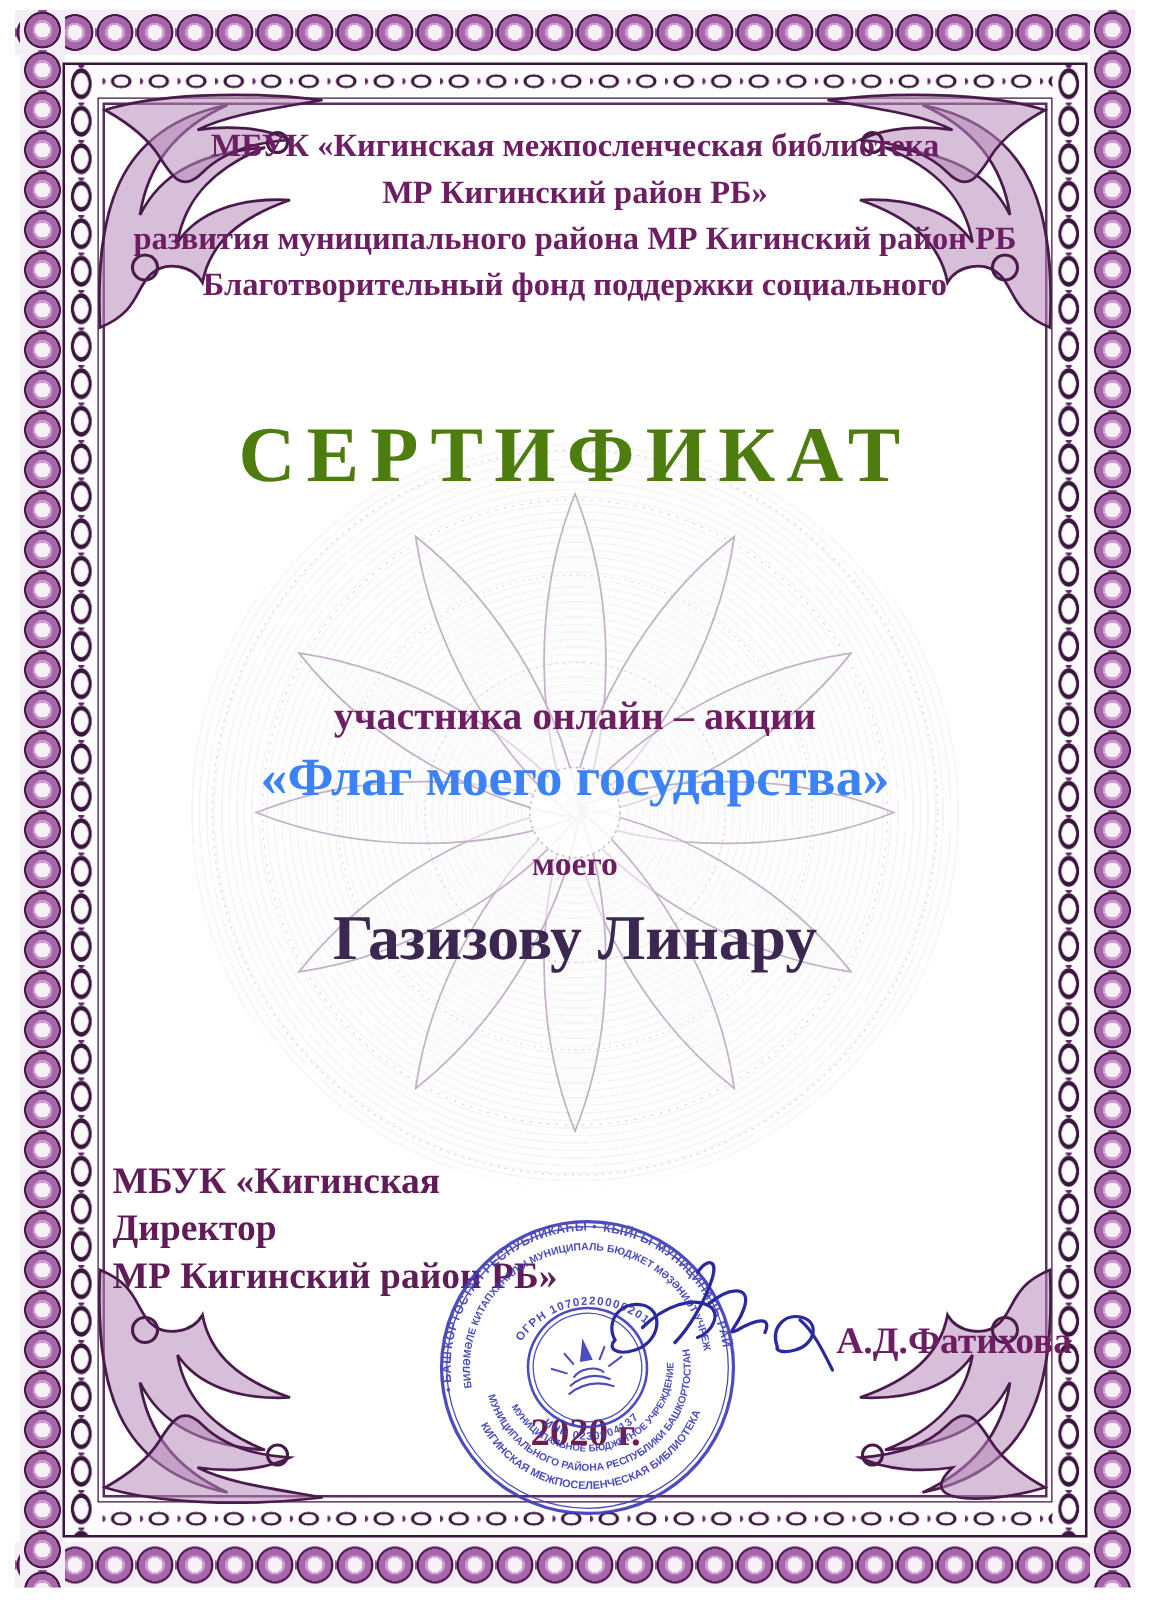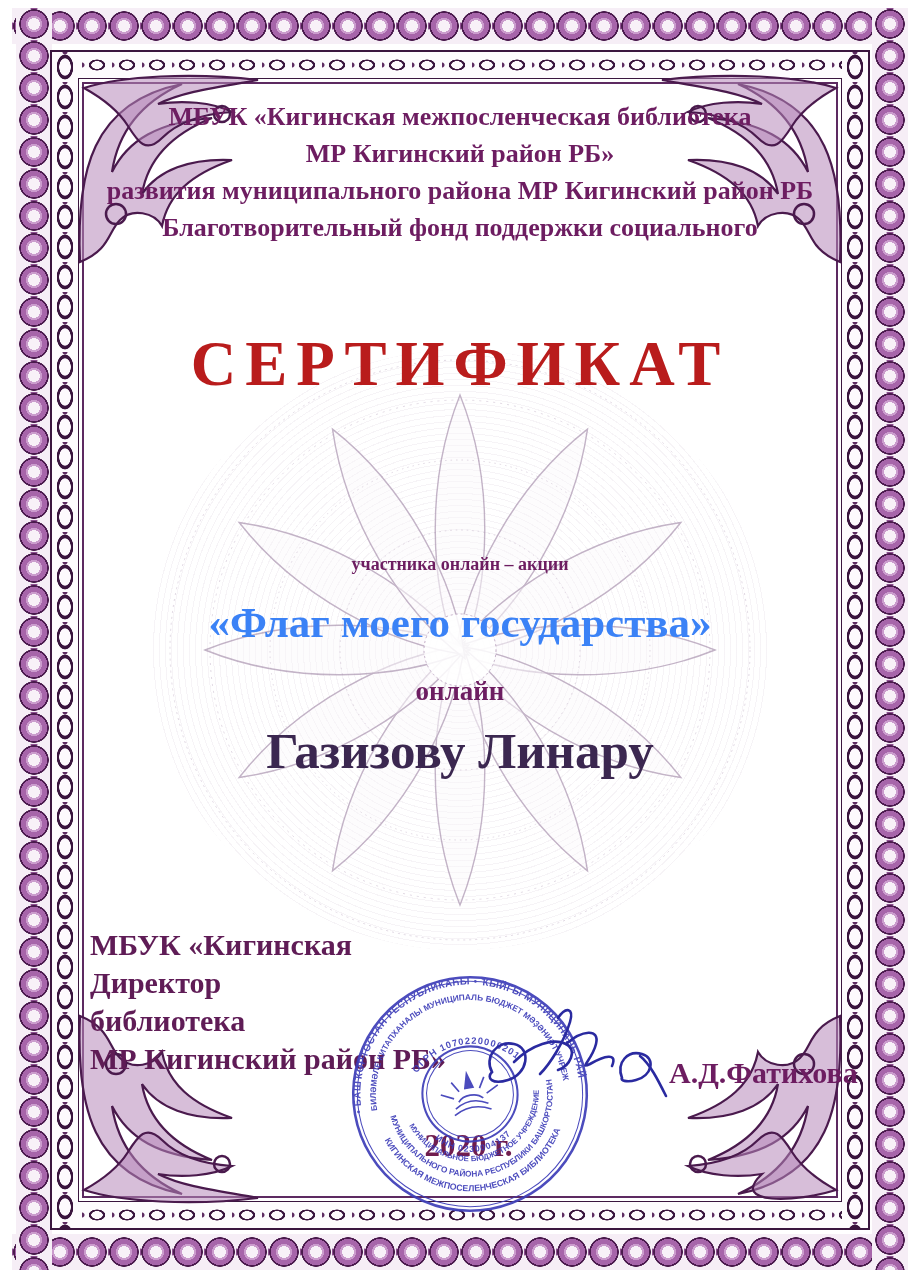--- a/index.html
+++ b/index.html
@@ -61,22 +61,22 @@
   
   .watermark{position:absolute;left:130px;top:330px;width:660px;height:640px;z-index:0;}
   .watermark-texture{
     position:absolute;left:150px;top:350px;width:620px;height:600px;z-index:0;border-radius:50%;
     background:repeating-radial-gradient(circle at 50% 50%,rgba(150,118,155,0.10) 0 1px,rgba(0,0,0,0) 1px 6px);
     opacity:.8;
   }
   
   .txt{position:absolute;z-index:3;color:#6d1d61;font-weight:bold;}
   .header-block{left:80px;right:80px;top:98px;text-align:center;font-size:26px;line-height:37px;}
-  .title{left:0;right:0;top:328px;text-align:center;font-size:63px;letter-spacing:9px;color:#b91c1c;}
-  .subtitle{left:0;right:0;top:554px;text-align:center;font-size:18px;}
+  .title{left:0;right:0;top:328px;text-align:center;font-size:63px;letter-spacing:9px;color:#4d7c0f;}
+  .subtitle{left:0;right:0;top:554px;text-align:center;font-size:32px;}
   .campaign{left:0;right:0;top:598px;text-align:center;font-size:43px;color:#3b82f6;}
   .issued{left:0;right:0;top:676px;text-align:center;font-size:27px;}
   .recipient{left:0;right:0;top:722px;text-align:center;font-size:51px;color:#3b2750;}
   .sig-block{left:90px;top:926px;width:430px;font-size:30px;line-height:38px;color:#5f1c56;}
   .signer{left:626px;top:1056px;font-size:30px;margin-left:43px;}
   .year{left:0;right:0;top:1128px;text-align:center;font-size:31px;color:#701d4e;margin-left:17px;}
   
   .stamp{position:absolute;left:346px;top:970px;width:248px;height:248px;z-index:4;opacity:.92;transform:rotate(-10deg);}
   .stamp text{fill:#3d3db8;font-family:"Liberation Sans","DejaVu Sans",sans-serif;font-weight:bold;}
   .handwriting{position:absolute;left:462px;top:1000px;width:240px;height:130px;z-index:5;}
@@ -185,27 +185,26 @@
   <div class="txt header-block">
     <div>МБУК «Кигинская межпосленческая библиотека</div>
     <div>МР Кигинский район РБ»</div>
     <div>развития муниципального района МР Кигинский район РБ</div>
     <div>Благотворительный фонд поддержки социального</div>
   </div>
 
   <div class="txt title">СЕРТИФИКАТ</div>
   <div class="txt subtitle">участника онлайн – акции</div>
   <div class="txt campaign">«Флаг моего государства»</div>
-  <div class="txt issued">онлайн</div>
+  <div class="txt issued">моего</div>
   <div class="txt recipient">Газизову Линару</div>
 
   <div class="txt sig-block">
     <div>МБУК «Кигинская</div>
     <div>Директор</div>
-    <div>библиотека</div>
     <div>МР Кигинский район РБ»</div>
   </div>
 
   <div class="txt signer">А.Д.Фатихова</div>
   <div class="txt year">2020 г.</div>
 
   <svg class="stamp" viewBox="0 0 240 240">
     <defs>
       <path id="tp-outer" d="M14,120 A106,106 0 0,1 226,120"></path>
       <path id="tp-ring2" d="M29,120 A91,91 0 0,1 211,120"></path>

